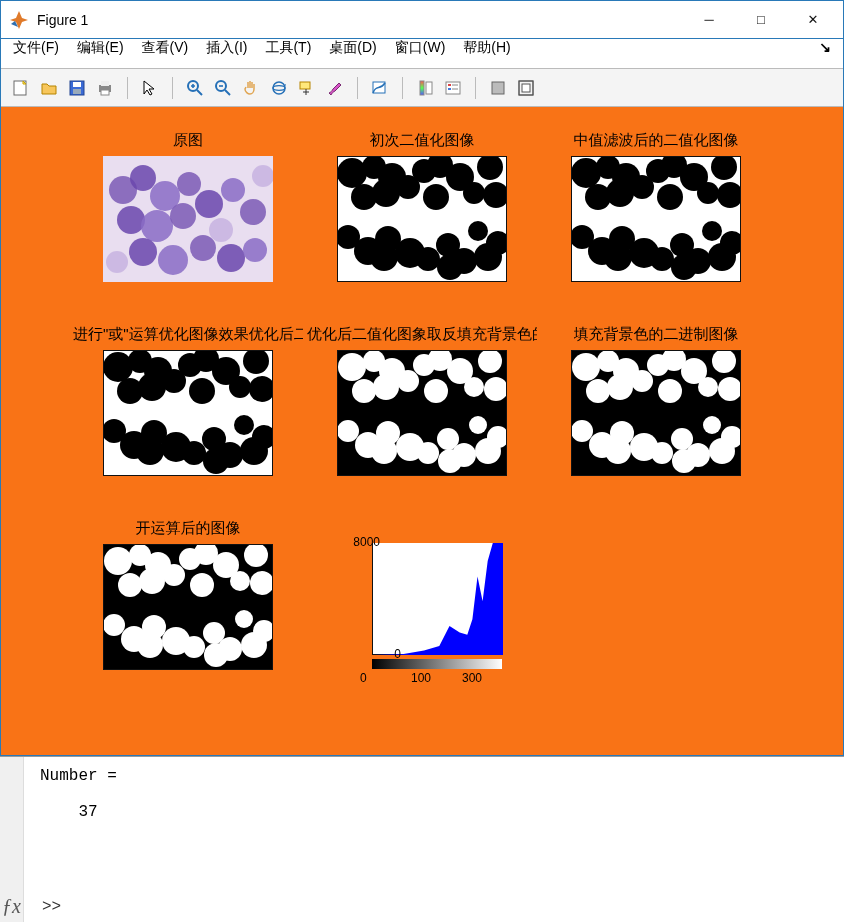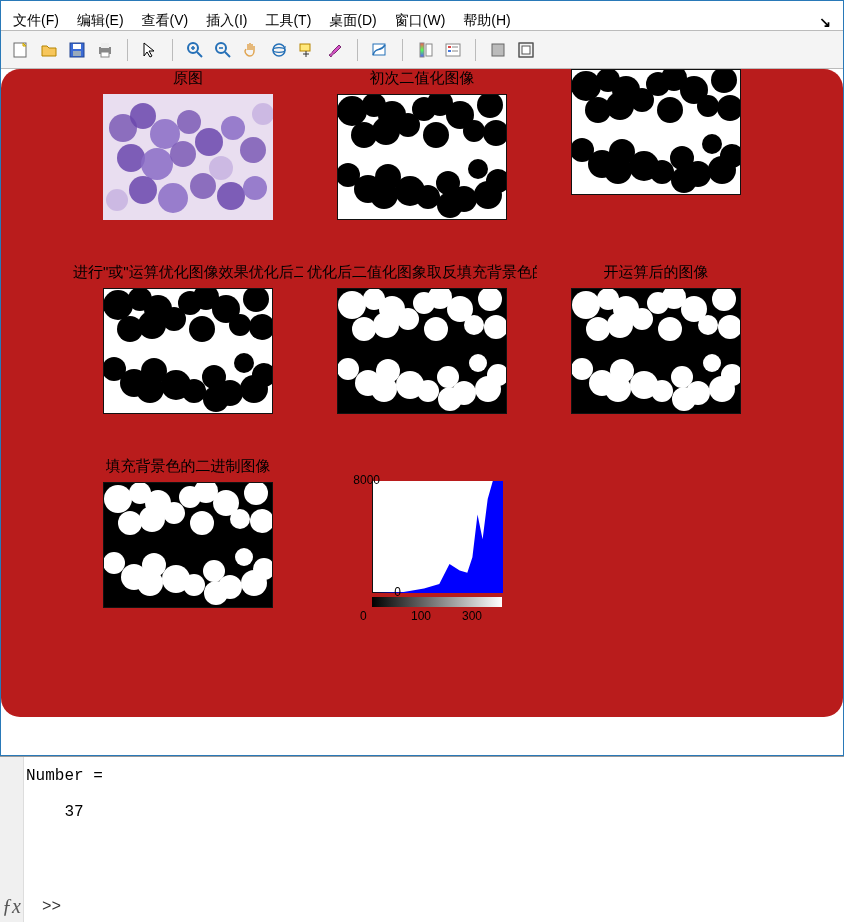--- a/index.html
+++ b/index.html
@@ -39,21 +39,21 @@
     height: 36px;
     display: flex;
     align-items: center;
     justify-content: center;
     cursor: pointer;
     color: #111;
   }
   .menubar {
     height: 30px;
     display: flex;
-    align-items: flex-end;
+    align-items: flex-start;
     gap: 18px;
     padding: 0 12px;
     border-bottom: 1px solid #bbb;
     font-size: 14px;
   }
   .menubar .spacer { flex:1; }
   .menubar .more { font-weight:bold; }
   .menu-item { cursor: pointer; }
   .toolbar {
     height: 38px;
@@ -69,24 +69,24 @@
     height: 22px;
     background: #bbb;
     margin: 0 6px;
   }
   .tb-btn {
     width: 24px; height: 24px;
     display:flex; align-items:center; justify-content:center;
     cursor:pointer;
   }
   .canvas-area {
-    background: #b91c1c;
+    background: #f97316;
     height: 648px;
     position: relative;
-    border-radius: 19px;
+    padding-top: 24px;
   }
   .subplot-grid {
     display: grid;
     grid-template-columns: 230px 230px 230px;
     grid-template-rows: 190px 190px 200px;
     column-gap: 4px;
     row-gap: 4px;
     justify-content: center;
   }
   .subplot {
@@ -144,21 +144,21 @@
     position:relative;
   }
   .cmd .gutter {
     position:absolute;
     left:0; top:0; bottom:0;
     width:24px;
     background:#f0f0f0;
     border-right:1px solid #ddd;
   }
   .cmd .content {
-    margin-left:22px;
+    margin-left:36px;
     white-space:pre;
   }
   .cmd .fx {
     position:absolute;
     left:2px;
     bottom:4px;
     font-family: "Times New Roman", serif;
     font-style: italic;
     font-size: 20px;
     color:#555;
@@ -168,20 +168,33 @@
     bottom:6px;
     left:42px;
     color:#333;
   }
 </style>
 </head>
 <body>
 
 <div class="window">
 
+  <div class="titlebar">
+    <span class="app-icon">
+      <svg viewBox="0 0 20 20" width="20" height="20">
+        <path d="M10 1 L13 8 L19 10 L13 12 L10 19 L7 12 L1 10 L7 8 Z" fill="#e07a2a"></path>
+        <path d="M2 14 L6 11 L9 17 Z" fill="#2f6fb0"></path>
+      </svg>
+    </span>
+    <span class="title">Figure 1</span>
+    <span class="spacer"></span>
+    <div class="winbtn">─</div>
+    <div class="winbtn">□</div>
+    <div class="winbtn close">✕</div>
+  </div>
 
   <div class="menubar">
     <span class="menu-item">文件(F)</span>
     <span class="menu-item">编辑(E)</span>
     <span class="menu-item">查看(V)</span>
     <span class="menu-item">插入(I)</span>
     <span class="menu-item">工具(T)</span>
     <span class="menu-item">桌面(D)</span>
     <span class="menu-item">窗口(W)</span>
     <span class="menu-item">帮助(H)</span>
@@ -352,20 +365,21 @@
             <div class="blob" style="left: 78px; top: 90px; width: 24px; height: 24px; background: rgb(0, 0, 0);"></div>
             <div class="blob" style="left: 98px; top: 76px; width: 24px; height: 24px; background: rgb(0, 0, 0);"></div>
             <div class="blob" style="left: 113px; top: 91px; width: 26px; height: 26px; background: rgb(0, 0, 0);"></div>
             <div class="blob" style="left: 136px; top: 86px; width: 28px; height: 28px; background: rgb(0, 0, 0);"></div>
             <div class="blob" style="left: 148px; top: 74px; width: 24px; height: 24px; background: rgb(0, 0, 0);"></div>
             <div class="blob" style="left: 130px; top: 64px; width: 20px; height: 20px; background: rgb(0, 0, 0);"></div>
             <div class="blob" style="left: 99px; top: 97px; width: 26px; height: 26px; background: rgb(0, 0, 0);"></div>
           </div>
         </div>
         <div class="subplot">
+          <div class="sub-title">中值滤波后的二值化图像</div>
           <div class="imgbox" style="background: rgb(255, 255, 255);">
             <div class="blob" style="left: -1px; top: 1px; width: 30px; height: 30px; background: rgb(0, 0, 0);"></div>
             <div class="blob" style="left: 24px; top: -2px; width: 24px; height: 24px; background: rgb(0, 0, 0);"></div>
             <div class="blob" style="left: 40px; top: 6px; width: 28px; height: 28px; background: rgb(0, 0, 0);"></div>
             <div class="blob" style="left: 74px; top: 2px; width: 24px; height: 24px; background: rgb(0, 0, 0);"></div>
             <div class="blob" style="left: 89px; top: -5px; width: 26px; height: 26px; background: rgb(0, 0, 0);"></div>
             <div class="blob" style="left: 108px; top: 6px; width: 28px; height: 28px; background: rgb(0, 0, 0);"></div>
             <div class="blob" style="left: 139px; top: -3px; width: 26px; height: 26px; background: rgb(0, 0, 0);"></div>
             <div class="blob" style="left: 13px; top: 27px; width: 26px; height: 26px; background: rgb(0, 0, 0);"></div>
             <div class="blob" style="left: 34px; top: 22px; width: 28px; height: 28px; background: rgb(0, 0, 0);"></div>
@@ -441,20 +455,50 @@
             <div class="blob" style="left: 79px; top: 91px; width: 22px; height: 22px; background: rgb(255, 255, 255);"></div>
             <div class="blob" style="left: 99px; top: 77px; width: 22px; height: 22px; background: rgb(255, 255, 255);"></div>
             <div class="blob" style="left: 114px; top: 92px; width: 24px; height: 24px; background: rgb(255, 255, 255);"></div>
             <div class="blob" style="left: 137px; top: 87px; width: 26px; height: 26px; background: rgb(255, 255, 255);"></div>
             <div class="blob" style="left: 149px; top: 75px; width: 22px; height: 22px; background: rgb(255, 255, 255);"></div>
             <div class="blob" style="left: 131px; top: 65px; width: 18px; height: 18px; background: rgb(255, 255, 255);"></div>
             <div class="blob" style="left: 100px; top: 98px; width: 24px; height: 24px; background: rgb(255, 255, 255);"></div>
           </div>
         </div>
         <div class="subplot">
+          <div class="sub-title">填充背景色的二进制图像</div>
+          <div class="imgbox" style="background: rgb(0, 0, 0);">
+            <div class="blob" style="left: 0px; top: 2px; width: 28px; height: 28px; background: rgb(255, 255, 255);"></div>
+            <div class="blob" style="left: 25px; top: -1px; width: 22px; height: 22px; background: rgb(255, 255, 255);"></div>
+            <div class="blob" style="left: 41px; top: 7px; width: 26px; height: 26px; background: rgb(255, 255, 255);"></div>
+            <div class="blob" style="left: 75px; top: 3px; width: 22px; height: 22px; background: rgb(255, 255, 255);"></div>
+            <div class="blob" style="left: 90px; top: -4px; width: 24px; height: 24px; background: rgb(255, 255, 255);"></div>
+            <div class="blob" style="left: 109px; top: 7px; width: 26px; height: 26px; background: rgb(255, 255, 255);"></div>
+            <div class="blob" style="left: 140px; top: -2px; width: 24px; height: 24px; background: rgb(255, 255, 255);"></div>
+            <div class="blob" style="left: 14px; top: 28px; width: 24px; height: 24px; background: rgb(255, 255, 255);"></div>
+            <div class="blob" style="left: 35px; top: 23px; width: 26px; height: 26px; background: rgb(255, 255, 255);"></div>
+            <div class="blob" style="left: 59px; top: 19px; width: 22px; height: 22px; background: rgb(255, 255, 255);"></div>
+            <div class="blob" style="left: 86px; top: 28px; width: 24px; height: 24px; background: rgb(255, 255, 255);"></div>
+            <div class="blob" style="left: 126px; top: 26px; width: 20px; height: 20px; background: rgb(255, 255, 255);"></div>
+            <div class="blob" style="left: 146px; top: 26px; width: 24px; height: 24px; background: rgb(255, 255, 255);"></div>
+            <div class="blob" style="left: -1px; top: 69px; width: 22px; height: 22px; background: rgb(255, 255, 255);"></div>
+            <div class="blob" style="left: 17px; top: 81px; width: 26px; height: 26px; background: rgb(255, 255, 255);"></div>
+            <div class="blob" style="left: 38px; top: 70px; width: 24px; height: 24px; background: rgb(255, 255, 255);"></div>
+            <div class="blob" style="left: 33px; top: 87px; width: 26px; height: 26px; background: rgb(255, 255, 255);"></div>
+            <div class="blob" style="left: 58px; top: 82px; width: 28px; height: 28px; background: rgb(255, 255, 255);"></div>
+            <div class="blob" style="left: 79px; top: 91px; width: 22px; height: 22px; background: rgb(255, 255, 255);"></div>
+            <div class="blob" style="left: 99px; top: 77px; width: 22px; height: 22px; background: rgb(255, 255, 255);"></div>
+            <div class="blob" style="left: 114px; top: 92px; width: 24px; height: 24px; background: rgb(255, 255, 255);"></div>
+            <div class="blob" style="left: 137px; top: 87px; width: 26px; height: 26px; background: rgb(255, 255, 255);"></div>
+            <div class="blob" style="left: 149px; top: 75px; width: 22px; height: 22px; background: rgb(255, 255, 255);"></div>
+            <div class="blob" style="left: 131px; top: 65px; width: 18px; height: 18px; background: rgb(255, 255, 255);"></div>
+            <div class="blob" style="left: 100px; top: 98px; width: 24px; height: 24px; background: rgb(255, 255, 255);"></div>
+          </div>
+        </div>
+        <div class="subplot">
           <div class="sub-title">开运算后的图像</div>
           <div class="imgbox" style="background: rgb(0, 0, 0);">
             <div class="blob" style="left: 0px; top: 2px; width: 28px; height: 28px; background: rgb(255, 255, 255);"></div>
             <div class="blob" style="left: 25px; top: -1px; width: 22px; height: 22px; background: rgb(255, 255, 255);"></div>
             <div class="blob" style="left: 41px; top: 7px; width: 26px; height: 26px; background: rgb(255, 255, 255);"></div>
             <div class="blob" style="left: 75px; top: 3px; width: 22px; height: 22px; background: rgb(255, 255, 255);"></div>
             <div class="blob" style="left: 90px; top: -4px; width: 24px; height: 24px; background: rgb(255, 255, 255);"></div>
             <div class="blob" style="left: 109px; top: 7px; width: 26px; height: 26px; background: rgb(255, 255, 255);"></div>
             <div class="blob" style="left: 140px; top: -2px; width: 24px; height: 24px; background: rgb(255, 255, 255);"></div>
             <div class="blob" style="left: 14px; top: 28px; width: 24px; height: 24px; background: rgb(255, 255, 255);"></div>
@@ -471,50 +515,20 @@
             <div class="blob" style="left: 79px; top: 91px; width: 22px; height: 22px; background: rgb(255, 255, 255);"></div>
             <div class="blob" style="left: 99px; top: 77px; width: 22px; height: 22px; background: rgb(255, 255, 255);"></div>
             <div class="blob" style="left: 114px; top: 92px; width: 24px; height: 24px; background: rgb(255, 255, 255);"></div>
             <div class="blob" style="left: 137px; top: 87px; width: 26px; height: 26px; background: rgb(255, 255, 255);"></div>
             <div class="blob" style="left: 149px; top: 75px; width: 22px; height: 22px; background: rgb(255, 255, 255);"></div>
             <div class="blob" style="left: 131px; top: 65px; width: 18px; height: 18px; background: rgb(255, 255, 255);"></div>
             <div class="blob" style="left: 100px; top: 98px; width: 24px; height: 24px; background: rgb(255, 255, 255);"></div>
           </div>
         </div>
         <div class="subplot">
-          <div class="sub-title">填充背景色的二进制图像</div>
-          <div class="imgbox" style="background: rgb(0, 0, 0);">
-            <div class="blob" style="left: 0px; top: 2px; width: 28px; height: 28px; background: rgb(255, 255, 255);"></div>
-            <div class="blob" style="left: 25px; top: -1px; width: 22px; height: 22px; background: rgb(255, 255, 255);"></div>
-            <div class="blob" style="left: 41px; top: 7px; width: 26px; height: 26px; background: rgb(255, 255, 255);"></div>
-            <div class="blob" style="left: 75px; top: 3px; width: 22px; height: 22px; background: rgb(255, 255, 255);"></div>
-            <div class="blob" style="left: 90px; top: -4px; width: 24px; height: 24px; background: rgb(255, 255, 255);"></div>
-            <div class="blob" style="left: 109px; top: 7px; width: 26px; height: 26px; background: rgb(255, 255, 255);"></div>
-            <div class="blob" style="left: 140px; top: -2px; width: 24px; height: 24px; background: rgb(255, 255, 255);"></div>
-            <div class="blob" style="left: 14px; top: 28px; width: 24px; height: 24px; background: rgb(255, 255, 255);"></div>
-            <div class="blob" style="left: 35px; top: 23px; width: 26px; height: 26px; background: rgb(255, 255, 255);"></div>
-            <div class="blob" style="left: 59px; top: 19px; width: 22px; height: 22px; background: rgb(255, 255, 255);"></div>
-            <div class="blob" style="left: 86px; top: 28px; width: 24px; height: 24px; background: rgb(255, 255, 255);"></div>
-            <div class="blob" style="left: 126px; top: 26px; width: 20px; height: 20px; background: rgb(255, 255, 255);"></div>
-            <div class="blob" style="left: 146px; top: 26px; width: 24px; height: 24px; background: rgb(255, 255, 255);"></div>
-            <div class="blob" style="left: -1px; top: 69px; width: 22px; height: 22px; background: rgb(255, 255, 255);"></div>
-            <div class="blob" style="left: 17px; top: 81px; width: 26px; height: 26px; background: rgb(255, 255, 255);"></div>
-            <div class="blob" style="left: 38px; top: 70px; width: 24px; height: 24px; background: rgb(255, 255, 255);"></div>
-            <div class="blob" style="left: 33px; top: 87px; width: 26px; height: 26px; background: rgb(255, 255, 255);"></div>
-            <div class="blob" style="left: 58px; top: 82px; width: 28px; height: 28px; background: rgb(255, 255, 255);"></div>
-            <div class="blob" style="left: 79px; top: 91px; width: 22px; height: 22px; background: rgb(255, 255, 255);"></div>
-            <div class="blob" style="left: 99px; top: 77px; width: 22px; height: 22px; background: rgb(255, 255, 255);"></div>
-            <div class="blob" style="left: 114px; top: 92px; width: 24px; height: 24px; background: rgb(255, 255, 255);"></div>
-            <div class="blob" style="left: 137px; top: 87px; width: 26px; height: 26px; background: rgb(255, 255, 255);"></div>
-            <div class="blob" style="left: 149px; top: 75px; width: 22px; height: 22px; background: rgb(255, 255, 255);"></div>
-            <div class="blob" style="left: 131px; top: 65px; width: 18px; height: 18px; background: rgb(255, 255, 255);"></div>
-            <div class="blob" style="left: 100px; top: 98px; width: 24px; height: 24px; background: rgb(255, 255, 255);"></div>
-          </div>
-        </div>
-        <div class="subplot">
           <div class="sub-title" style="height: 18px;"></div>
           <div class="hist">
             <div class="axes"></div>
             <svg width="130" height="112" style="position: absolute; left: 41px; top: 0px;">
               <path d="M 0 112 L 0.0 112.0 L 30.6 111.1 L 51.0 107.5 L 66.3 103.0 L 76.5 82.9 L 86.7 89.6 L 94.3 91.8 L 99.4 76.2 L 104.5 33.6 L 109.6 58.2 L 114.7 17.9 L 119.8 0.0 L 127.5 0.0 L 130.0 0.0 L 130 112 Z" fill="#0000ff"></path>
             </svg>
             <div class="ytick" style="top: 104px; left: 29px; width: 40px; text-align: right;">0</div>
             <div class="ytick" style="top: -8px; left: 8px; width: 40px; text-align: right;">8000</div>
             <div class="gradient-bar"></div>
             <div class="xtick" style="left: 28px; top: 128px;">0</div>

